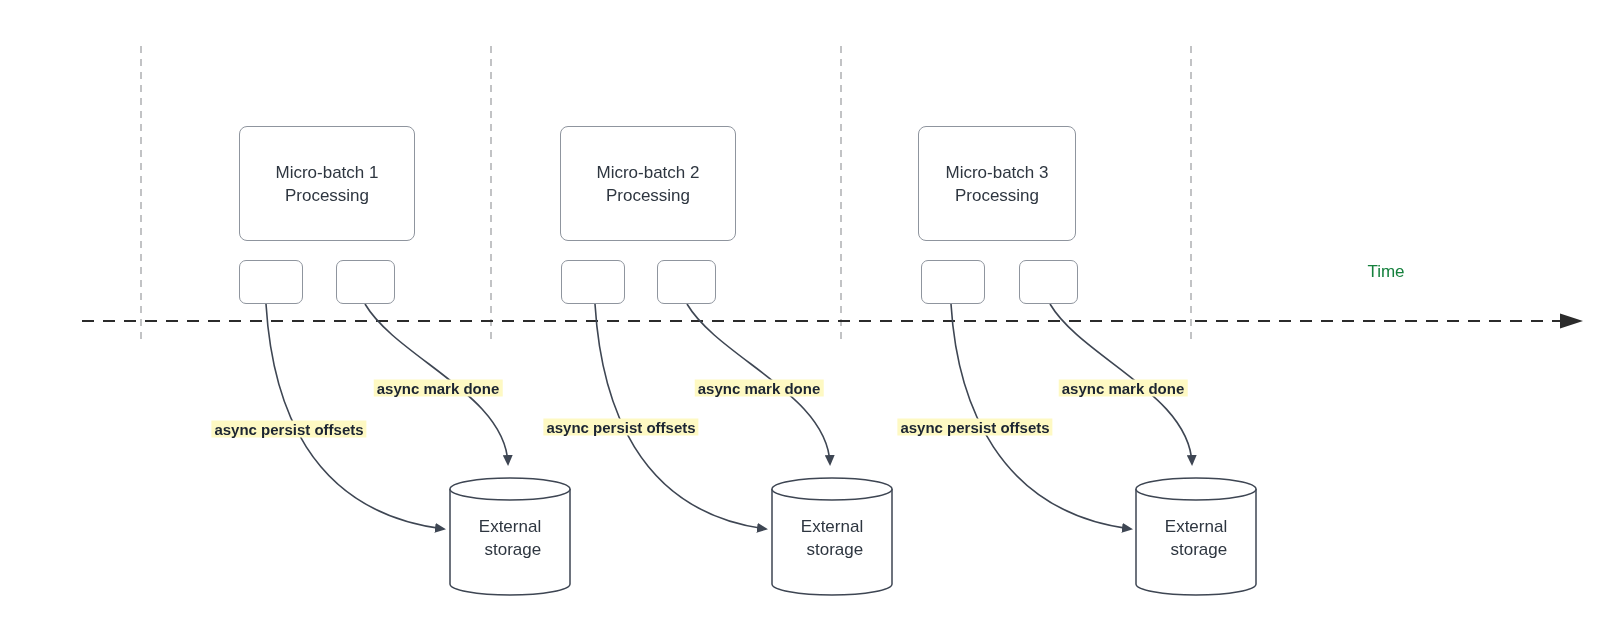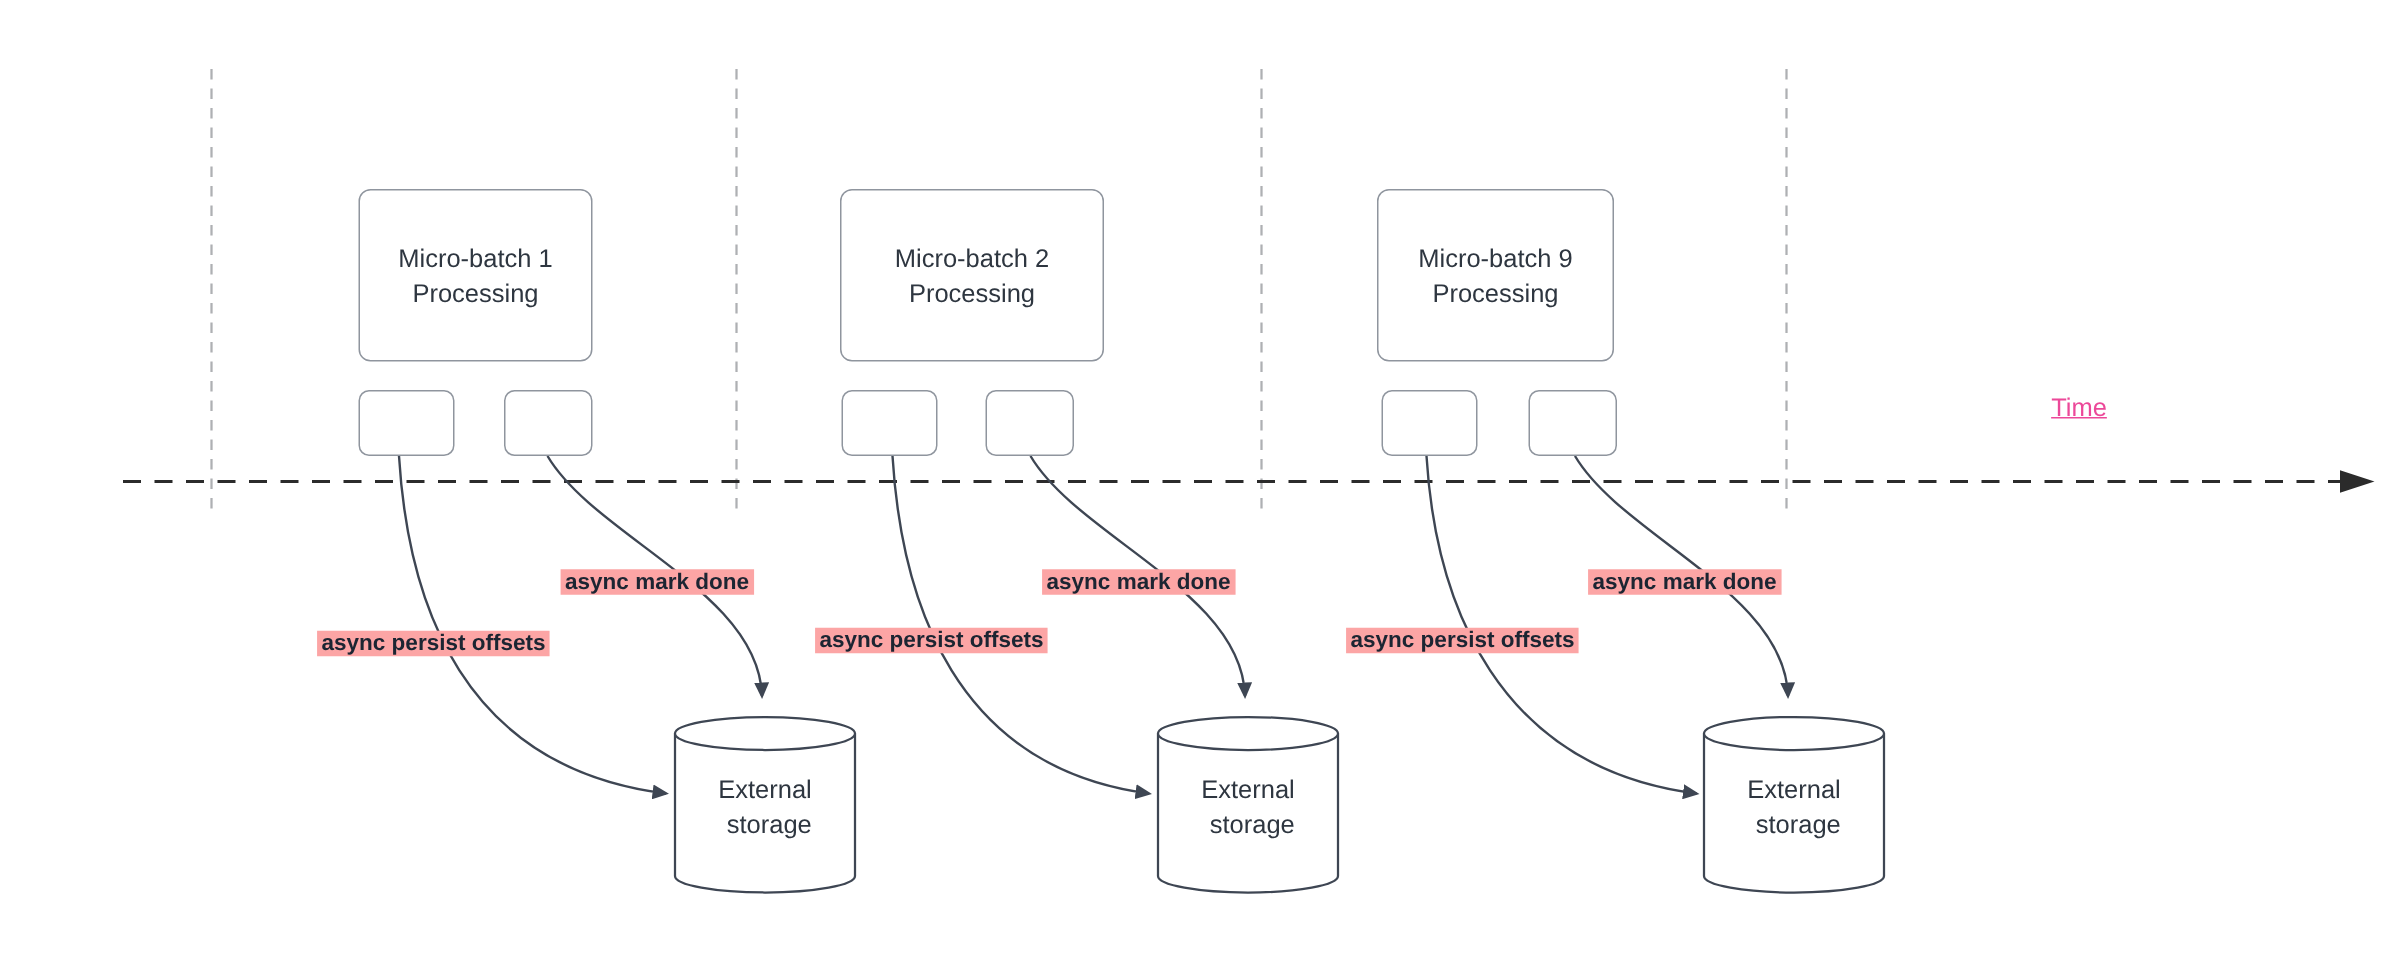--- a/index.html
+++ b/index.html
@@ -37,38 +37,37 @@
     border-radius: 7px;
     background: #ffffff;
   }
   .arrow-label {
     position: absolute;
     transform: translate(-50%, -50%);
     white-space: nowrap;
     font-size: 15px;
     font-weight: bold;
     color: #1c2532;
-    background: #fca5a5;
+    background: #fef9c3;
     padding: 0 3px;
   }
   .storage-label {
     position: absolute;
     transform: translate(-50%, -50%);
     text-align: right;
     font-size: 17px;
     line-height: 23px;
     color: #2e3640;
   }
   .time-label {
     position: absolute;
     transform: translate(-50%, -50%);
     font-size: 17px;
-    color: #ec4899;
+    color: #15803d;
     white-space: nowrap;
-    text-decoration: underline;
   }
 </style>
 </head>
 <body>
 
 <div class="canvas">
 
   <svg class="layer-svg" viewBox="0 0 1600 642" xmlns="http://www.w3.org/2000/svg">
     <defs>
       <marker id="arrowhead" markerWidth="12" markerHeight="10" refX="9" refY="5" orient="auto" markerUnits="userSpaceOnUse">
@@ -100,21 +99,21 @@
     <g>
       <path d="M 772 489 L 772 584 A 60 11 0 0 0 892 584 L 892 489" fill="#ffffff" stroke="#3e4653" stroke-width="1.5"></path>
       <ellipse cx="832" cy="489" rx="60" ry="11" fill="#ffffff" stroke="#3e4653" stroke-width="1.5"></ellipse>
     </g>
     <g>
       <path d="M 1136 489 L 1136 584 A 60 11 0 0 0 1256 584 L 1256 489" fill="#ffffff" stroke="#3e4653" stroke-width="1.5"></path>
       <ellipse cx="1196" cy="489" rx="60" ry="11" fill="#ffffff" stroke="#3e4653" stroke-width="1.5"></ellipse>
     </g>
   </svg>
 
-  <div class="node-box" style="left:239px; top:126px; width:156px; height:115px;">
+  <div class="node-box" style="left:239px; top:126px; width:176px; height:115px;">
     <div class="title">
       <div>Micro-batch 1</div>
       <div>Processing</div>
     </div>
   </div>
   <div class="task-box" style="left:239px; top:260px;"></div>
   <div class="task-box" style="left:336px; top:260px; width:59px;"></div>
   <div class="arrow-label" style="left:289px; top:429px;">async persist offsets</div>
   <div class="arrow-label" style="left:438px; top:388px;">async mark done</div>
   <div class="storage-label" style="left:510px; top:538px;">
@@ -132,21 +131,21 @@
   <div class="task-box" style="left:657px; top:260px; width:59px;"></div>
   <div class="arrow-label" style="left:621px; top:427px;">async persist offsets</div>
   <div class="arrow-label" style="left:759px; top:388px;">async mark done</div>
   <div class="storage-label" style="left:832px; top:538px;">
     <div>External</div>
     <div>storage</div>
   </div>
 
   <div class="node-box" style="left:918px; top:126px; width:158px; height:115px;">
     <div class="title">
-      <div>Micro-batch 9</div>
+      <div>Micro-batch 3</div>
       <div>Processing</div>
     </div>
   </div>
   <div class="task-box" style="left:921px; top:260px;"></div>
   <div class="task-box" style="left:1019px; top:260px; width:59px;"></div>
   <div class="arrow-label" style="left:975px; top:427px;">async persist offsets</div>
   <div class="arrow-label" style="left:1123px; top:388px;">async mark done</div>
   <div class="storage-label" style="left:1196px; top:538px;">
     <div>External</div>
     <div>storage</div>

